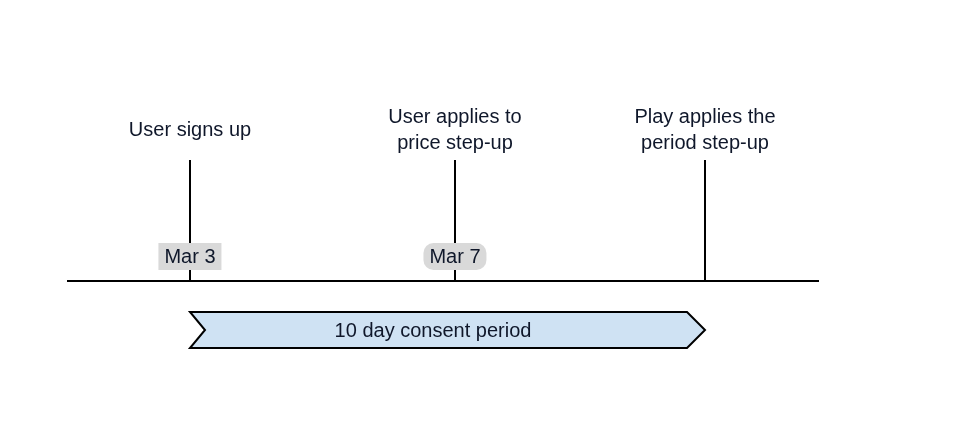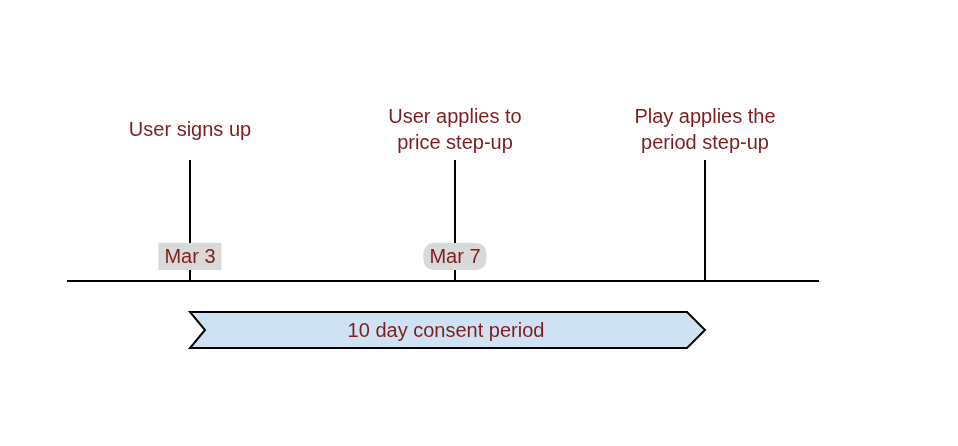--- a/index.html
+++ b/index.html
@@ -7,21 +7,21 @@
     padding: 0;
     background: #ffffff;
   }
   #canvas {
     position: relative;
     width: 819px;
     height: 446px;
     background: #ffffff;
     overflow: hidden;
     font-family: "Liberation Sans", sans-serif;
-    color: #7f1d1d;
+    color: #0f172a;
   }
   
   .axis {
     position: absolute;
     left: 67px;
     top: 280px;
     width: 808px;
     height: 2px;
     background: #000000;
   }
@@ -76,21 +76,21 @@
     width: 524px;
     height: 44px;
   }
   .banner-svg polygon {
     stroke: #000000;
     stroke-width: 2;
     stroke-linejoin: miter;
   }
   .banner-label {
     position: absolute;
-    left: 205px;
+    left: 192px;
     top: 310px;
     width: 482px;
     height: 40px;
     display: flex;
     align-items: center;
     justify-content: center;
     font-size: 20px;
     white-space: nowrap;
   }
 </style>

